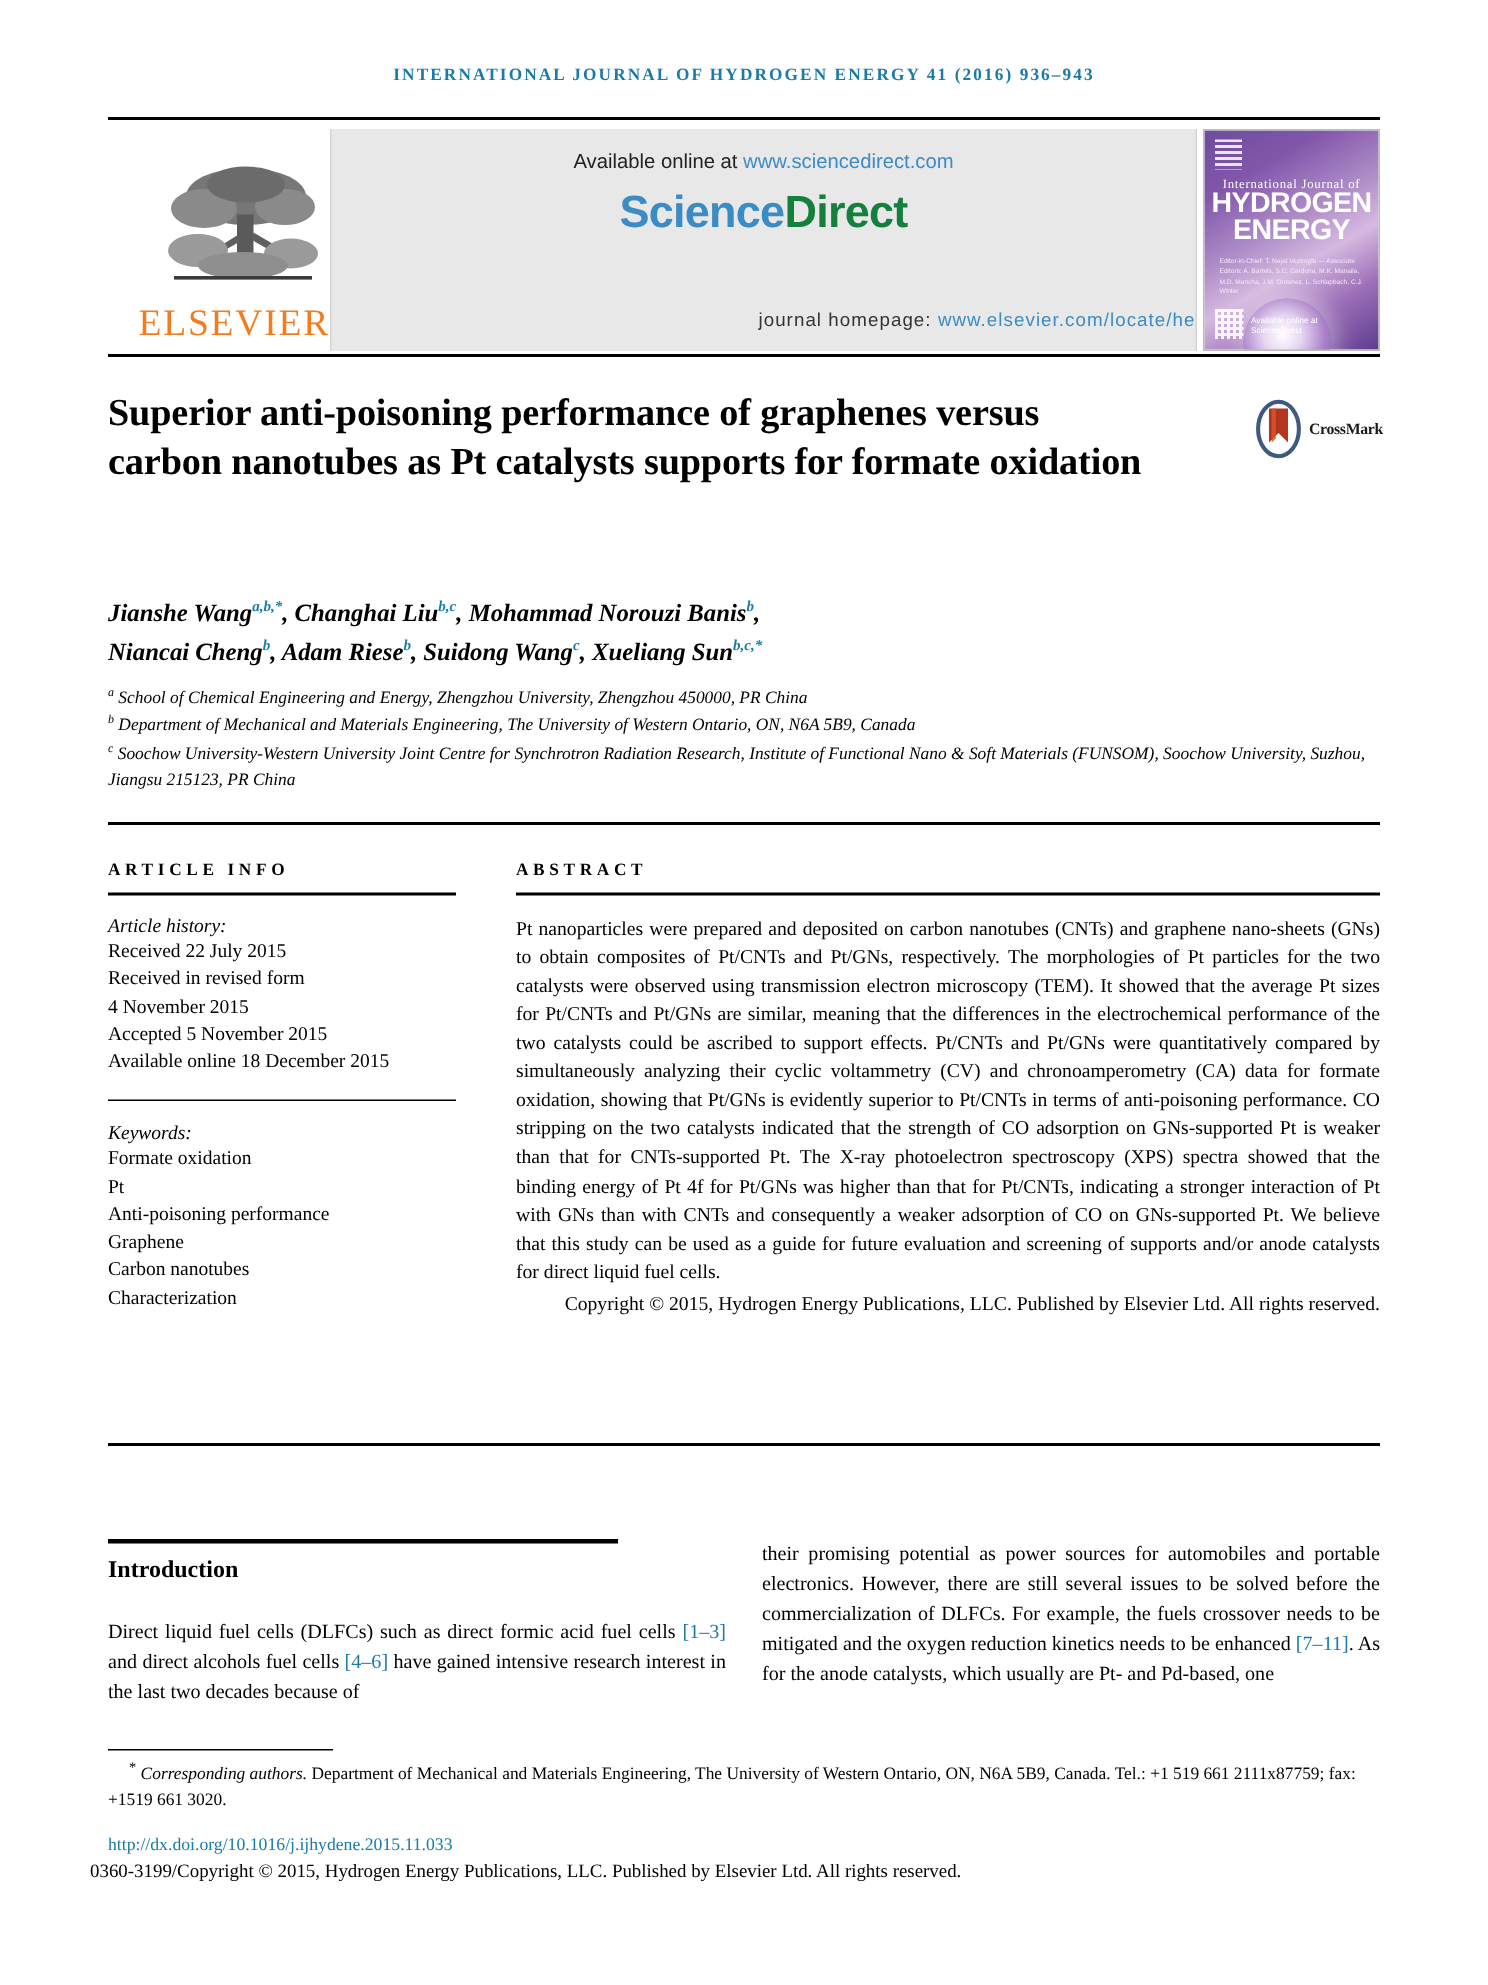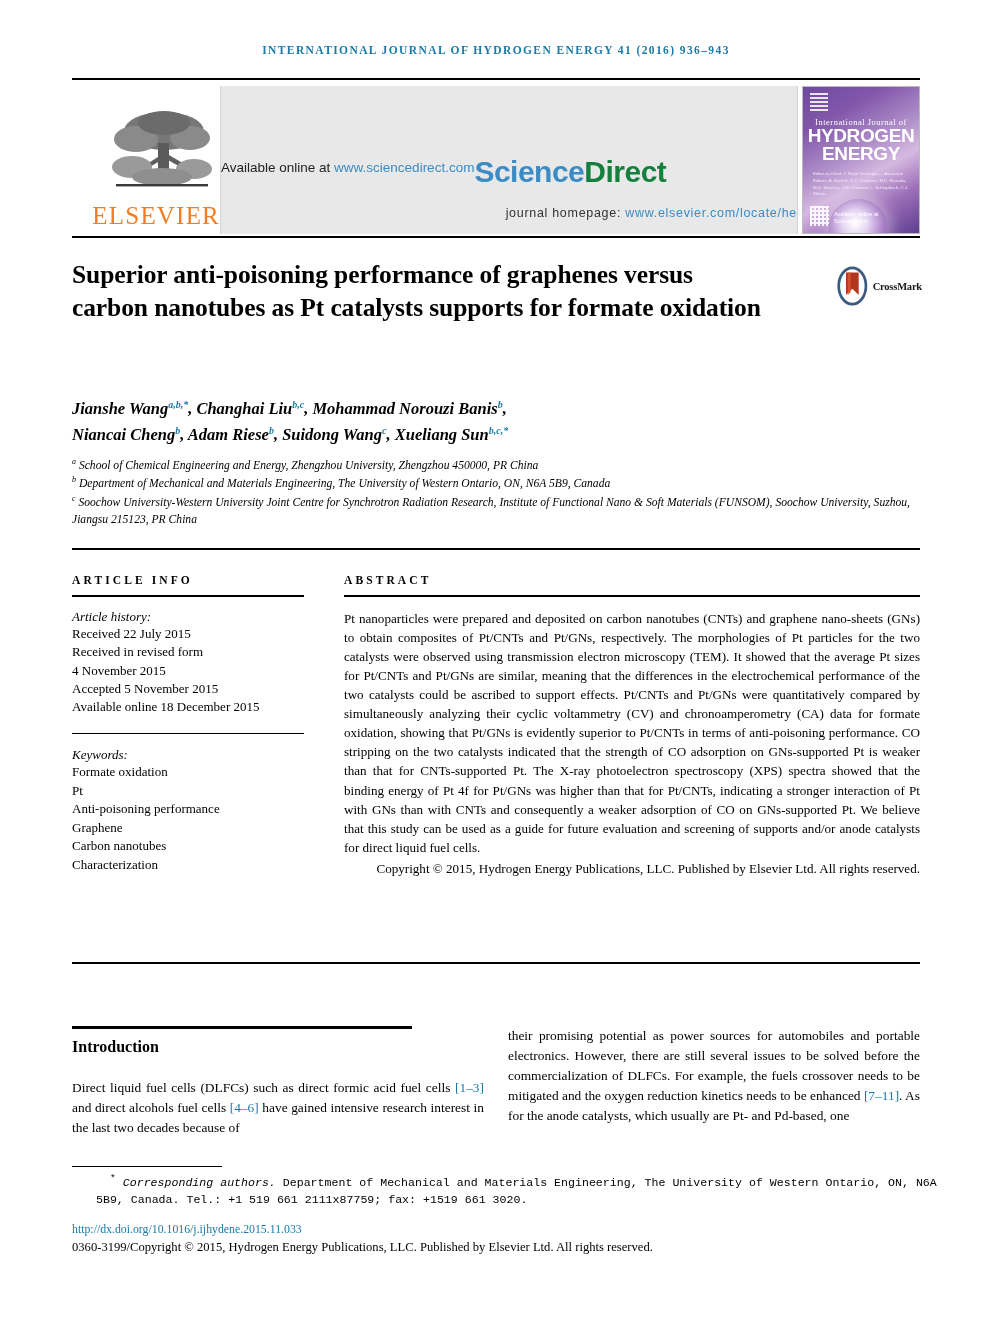--- a/index.html
+++ b/index.html
@@ -72,21 +72,21 @@
     font-size: 25px;
     letter-spacing: 1.2px;
     color: #F47C20;
     line-height: 1;
     margin-top: 2px;
   }
   .sd-band {
     flex: 1 1 auto;
     background: #e8e8e8;
     display: flex;
-    flex-direction: row;
+    flex-direction: column;
     align-items: center;
     justify-content: flex-start;
     padding-top: 14px;
     box-sizing: border-box;
     border-left: 1px solid #d4d4d4;
     border-right: 1px solid #d4d4d4;
     position: relative;
   }
   .avail-line {
     font-family: "Liberation Sans", sans-serif;
@@ -369,38 +369,37 @@
     top: 1166px;
     width: 150px;
     height: 1.4px;
     background: #000;
   }
   .footnotes {
     position: absolute;
     left: 72px;
     top: 1172px;
     width: 848px;
-    font-family: Liberation Mono, monospace;
+    font-family: Liberation Serif, serif;
     font-size: 11.6px;
     line-height: 1.52;
-    margin-left: 24px;
   }
   .footnotes .ital { font-style: italic; }
   .footnotes .lnk { color: #1a7aa8; }
   .doi-line {
     position: absolute;
     left: 72px;
     top: 1222px;
     font-family: "Liberation Serif", serif;
     font-size: 11.8px;
     color: #1a7aa8;
   }
   .issn-line {
     position: absolute;
-    left: 72px;
+    left: 60px;
     top: 1240px;
     font-family: "Liberation Serif", serif;
     font-size: 12.6px;
   }
   .indent { display:inline-block; width: 14px; }
 </style>
 </head>
 <body>
 
 <div class="page">

